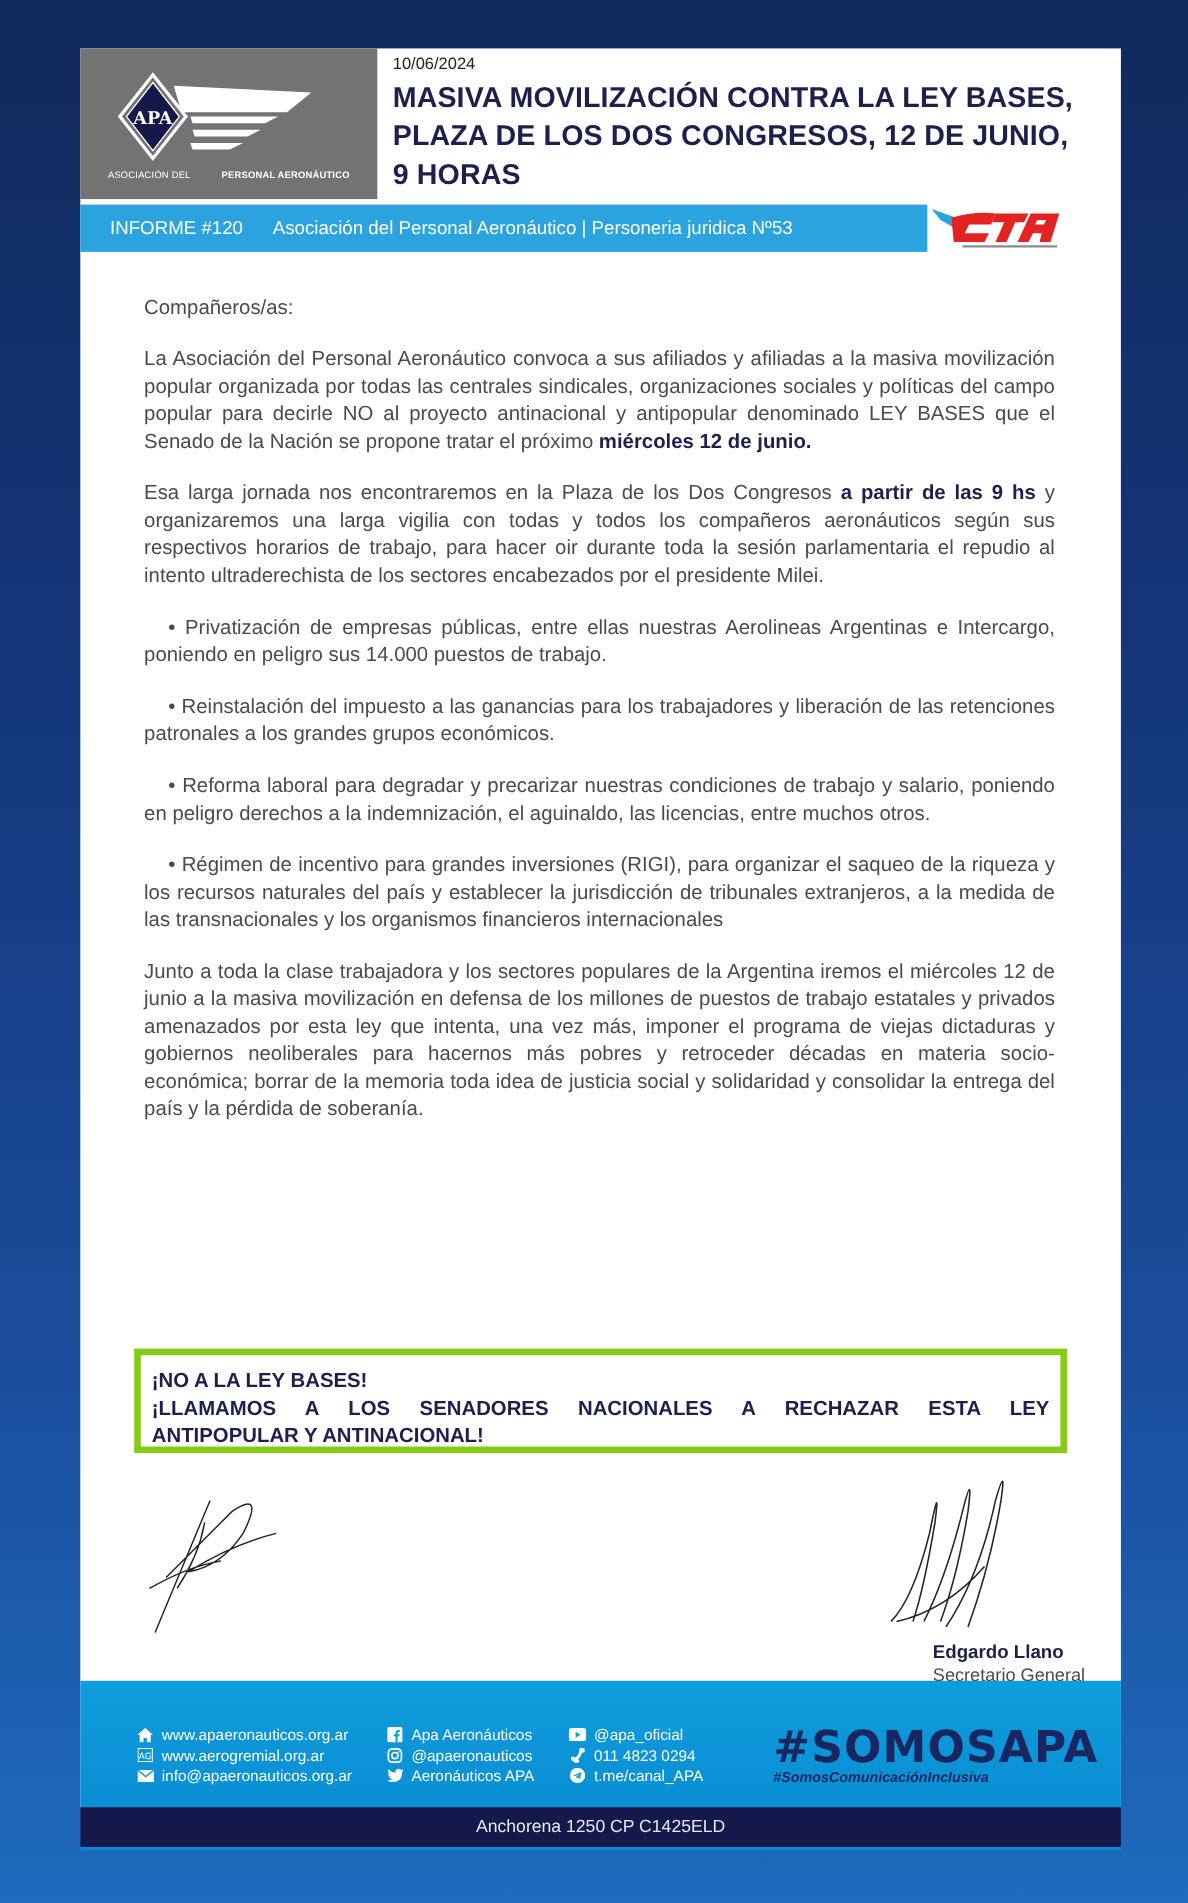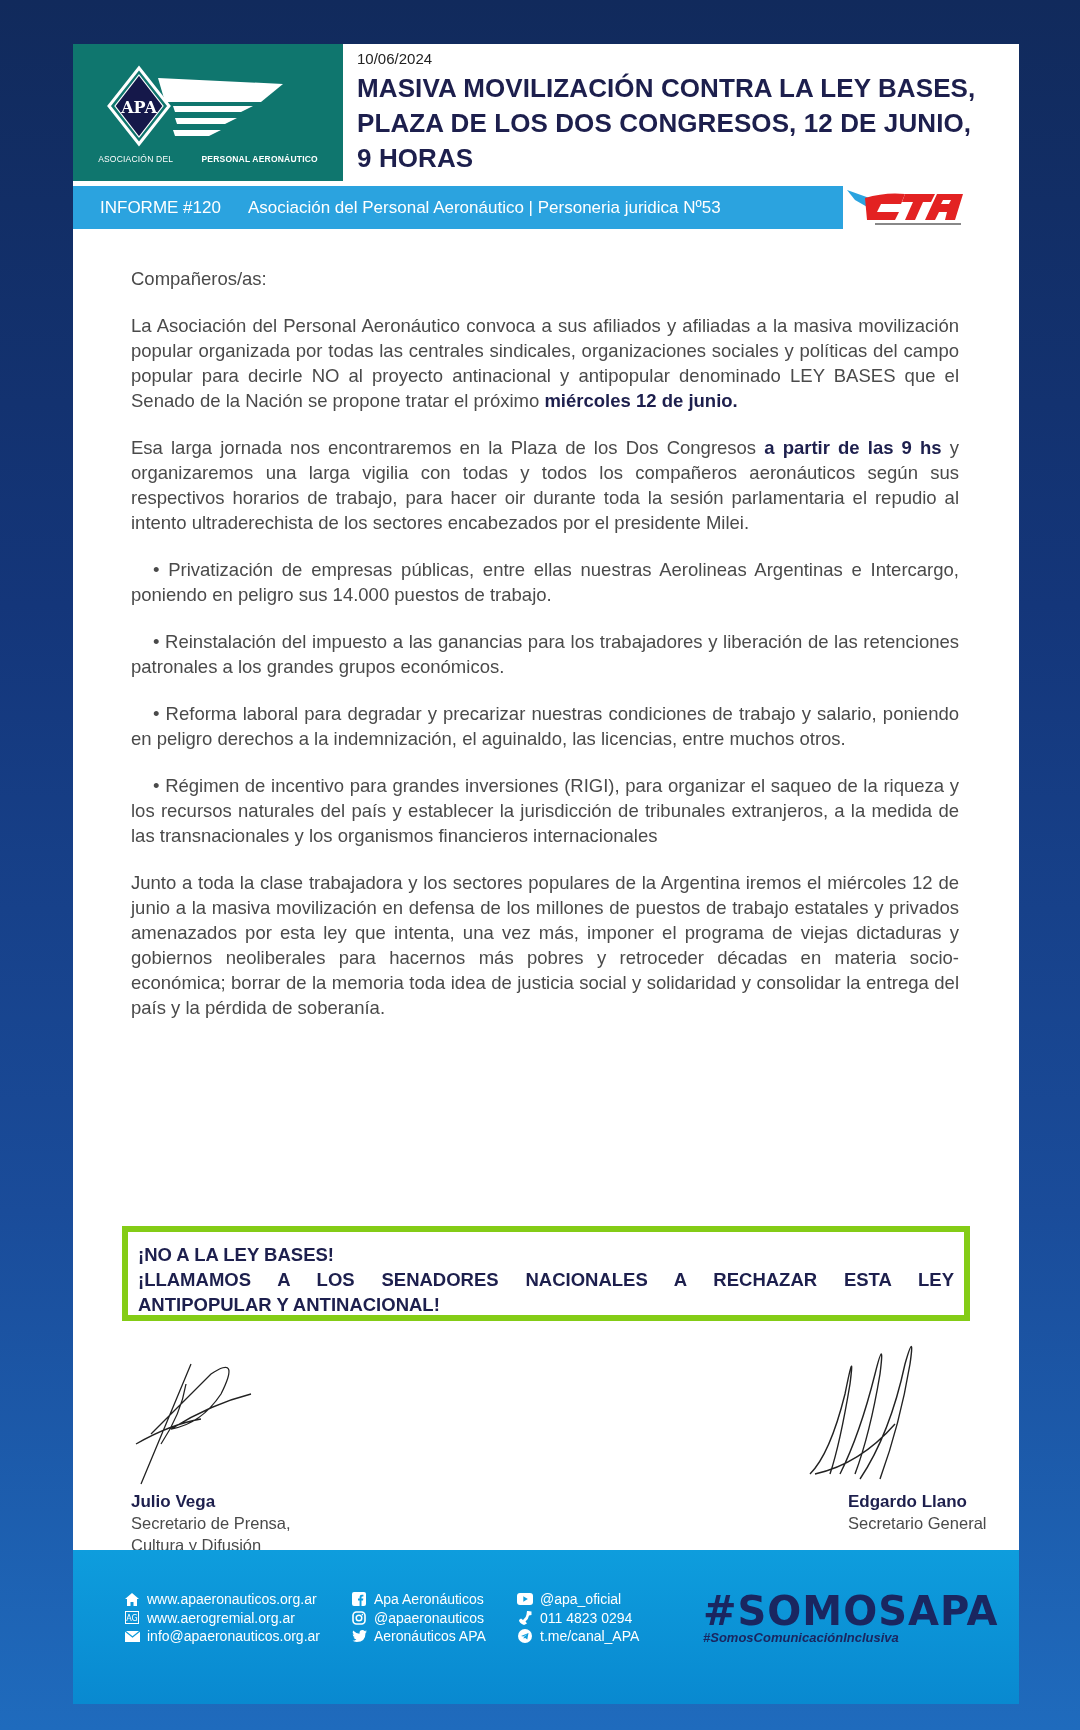--- a/index.html
+++ b/index.html
@@ -9,21 +9,21 @@
     font-family: "Liberation Sans", sans-serif;
     position: relative;
   }
   .doc {
     position: absolute; left: 73px; top: 44px; width: 946px; height: 1628px;
     background: #ffffff;
   }
   
   .hdr-logo {
     position: absolute; left: 0; top: 0; width: 270px; height: 137px;
-    background: #0f766e;
+    background: #737373;
   }
   .hdr-logo svg { position: absolute; left: 30px; top: 14px; }
   .hdr-logo .org-caption {
     position: absolute; left: 0; width: 270px; top: 110px; text-align: center;
     color: #ffffff; font-size: 8.5px; letter-spacing: 0.2px;
   }
   .hdr-logo .org-caption b { font-weight: 700; margin-left: 26px; }
   .hdr-date {
     position: absolute; left: 284px; top: 6px; font-size: 15px; color: #222;
   }
@@ -63,21 +63,20 @@
   .sig-right { left: 727px; top: 1280px; }
   .sig .name { font-weight: 700; font-size: 17px; color: #1d1f4d; }
   .sig .role { font-size: 16.5px; color: #4a4a4a; line-height: 22px; }
   .sig-left .text { position: absolute; left: 0; top: 158px; width: 260px; }
   .sig-right .text { position: absolute; left: 0; top: 168px; width: 200px; margin-left: 48px; }
 
   
   .footer {
     position: absolute; left: 0; top: 1484px; width: 946px; height: 154px;
     background: linear-gradient(180deg, #0e9ddd 0%, #0989d0 100%);
-    margin-top: 22px;
   }
   .foot-col { position: absolute; top: 40px; color: #ffffff; font-size: 14px; line-height: 18.5px; }
   .foot-col .row { display: flex; align-items: center; white-space: nowrap; }
   .foot-col .ic { width: 18px; height: 16px; margin-right: 6px; display: inline-flex; align-items: center; justify-content: center; }
   .fc1 { left: 50px; }
   .fc2 { left: 277px; }
   .fc3 { left: 443px; }
   .somos { position: absolute; left: 630px; top: 40px; }
   .somos .big { font-size: 40px; font-weight: 700; color: #1a2660; letter-spacing: 1px; font-family: "DejaVu Sans", sans-serif; line-height: 42px;}
   .somos .small { font-size: 13px; font-style: italic; font-weight: 700; color: #1a2660; margin-top: -2px; }
@@ -139,25 +138,20 @@
   <div class="callout">
     <div>¡NO A LA LEY BASES!</div>
     <div class="l2">¡LLAMAMOS A LOS SENADORES NACIONALES A RECHAZAR ESTA LEY</div>
     <div>ANTIPOPULAR Y ANTINACIONAL!</div>
   </div>
 
   <div class="sig sig-left">
     <svg width="140" height="160" viewBox="0 0 140 160">
       <path d="M10 150 L60 30 M20 100 Q60 60 80 40 Q110 20 90 60 Q70 90 40 95 Q80 70 120 60 M30 110 Q50 80 55 50 M5 110 Q40 90 70 85" stroke="#222" stroke-width="1.3" fill="none"></path>
     </svg>
-    <div class="text">
-      <div class="name">Julio Vega</div>
-      <div class="role">Secretario de Prensa,</div>
-      <div class="role">Cultura y Difusión</div>
-    </div>
   </div>
 
   <div class="sig sig-right">
     <svg width="140" height="165" viewBox="0 0 140 165">
       <path d="M10 150 Q30 130 45 70 Q55 20 50 60 Q40 120 30 150 M40 150 Q60 110 75 50 Q85 10 80 50 Q70 110 55 150 M60 155 Q90 110 105 40 Q115 5 110 40 Q100 100 80 155 M15 150 Q60 140 95 100" stroke="#222" stroke-width="1.4" fill="none"></path>
     </svg>
     <div class="text">
       <div class="name">Edgardo Llano</div>
       <div class="role">Secretario General</div>
     </div>
@@ -251,13 +245,16 @@
         <span>t.me/canal_APA</span>
       </div>
     </div>
 
     <div class="somos">
       <div class="big">#SOMOSAPA</div>
       <div class="small">#SomosComunicaciónInclusiva</div>
     </div>
   </div>
 
+  <div class="addr-bar">
+    <span>Anchorena 1250 CP C1425ELD</span>
+  </div>
 </div>
 
 </body></html>

